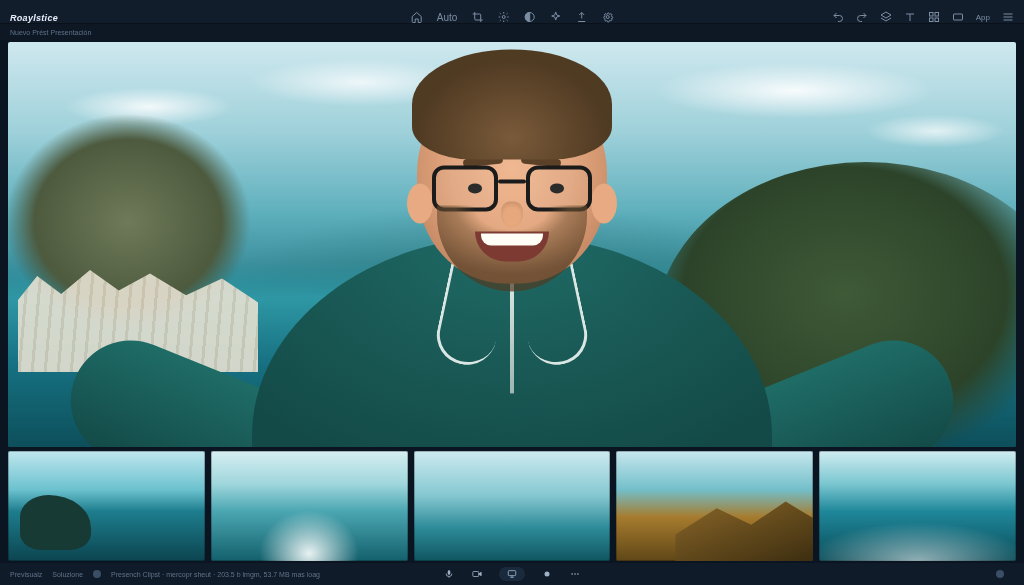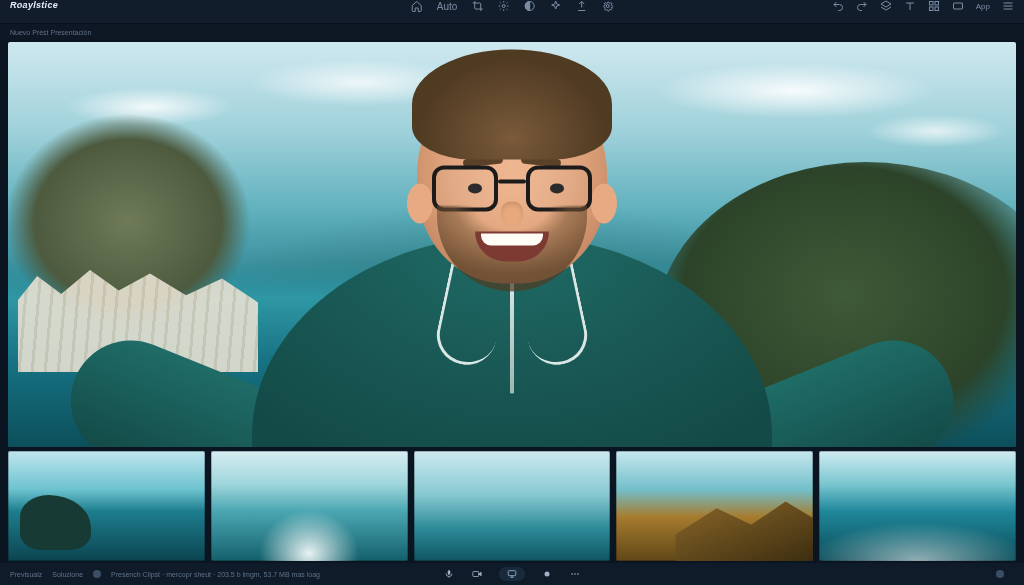--- a/index.html
+++ b/index.html
@@ -4,21 +4,21 @@
 <style>
   * { margin: 0; padding: 0; box-sizing: border-box; }
   html, body { width: 1024px; height: 585px; overflow: hidden; font-family: -apple-system, "Segoe UI", Arial, sans-serif; }
   body { background: #0b1521; color: #cfd8e3; }
 
   
   .topbar {
     height: 24px;
     background: #121d2c;
     display: flex;
-    align-items: flex-start;
+    align-items: flex-end;
     padding: 0 10px;
     font-size: 9px;
     border-bottom: 1px solid #0a111b;
   }
   .topbar .brand { font-style: italic; font-weight: 600; letter-spacing: .3px; color: #e6eefb; }
   .topbar .center-tools {
     position: absolute;
     left: 50%; transform: translateX(-50%);
     display: flex; gap: 14px; align-items:center;
     color: #7b8da3;

